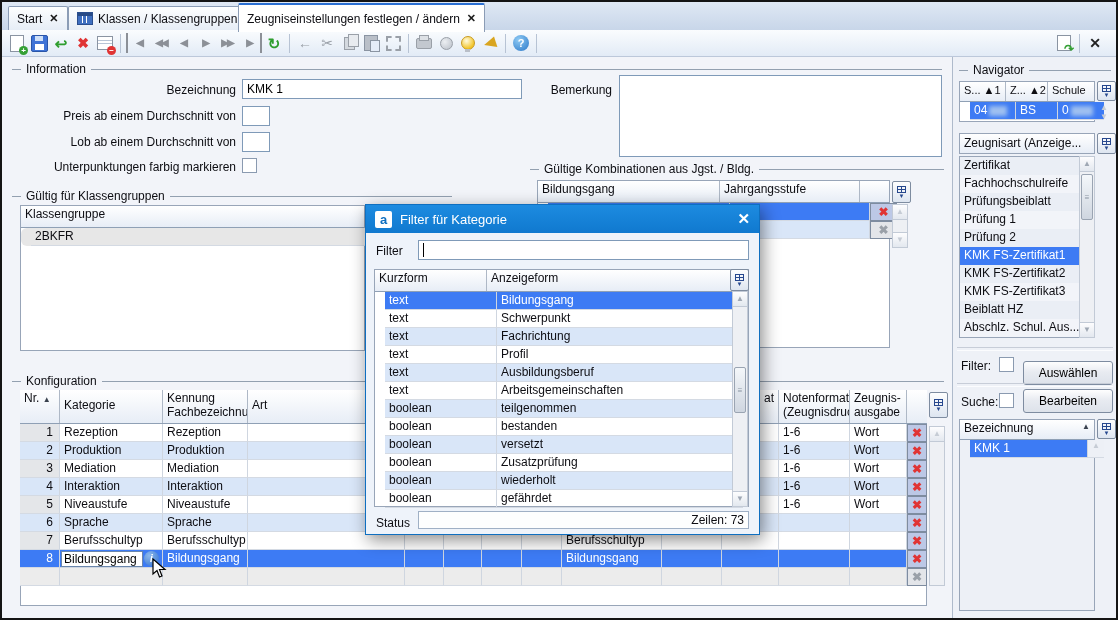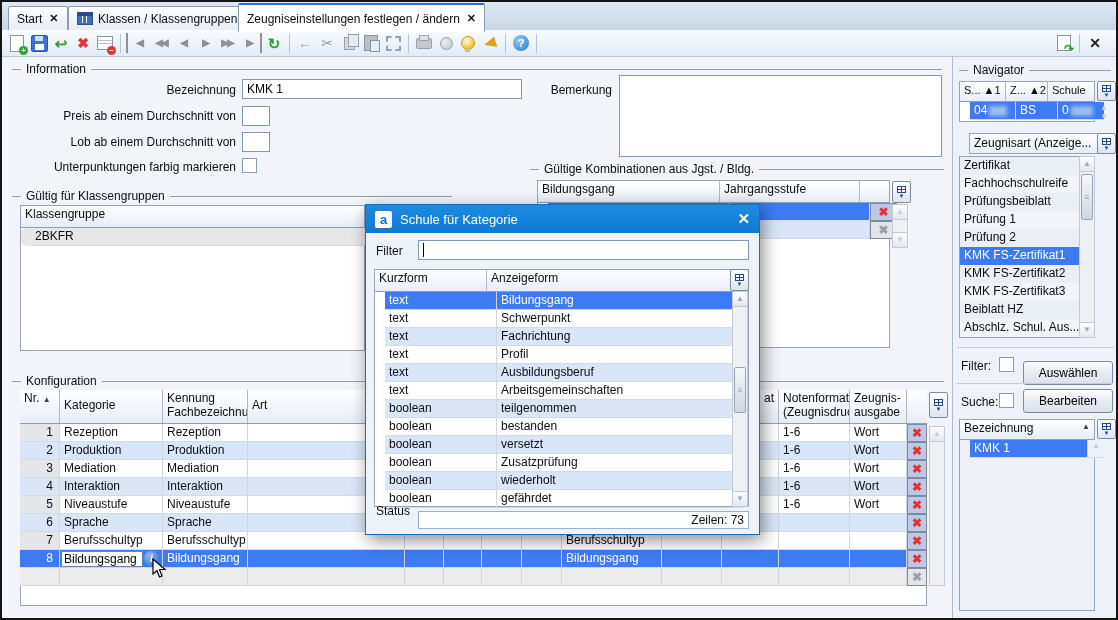--- a/index.html
+++ b/index.html
@@ -468,21 +468,21 @@
         <div class="td" style="width:46px;border-right:none;"><span>0</span><span class="redact" style="width:22px;"></span></div>
       </div>
     </div>
     <div class="gbtn" style="left:144px;top:24px;height:20px;">
         <span class="gg"></span>
         <span class="gar">▼</span>
       </div>
     <div class="sarr dis" style="position:absolute;left:147px;top:47px;">▲</div>
     <div class="sarr dis" style="position:absolute;left:147px;top:56px;">▼</div>
 
-    <div class="tbox" style="left:6px;top:76px;width:136px;height:21px;background:linear-gradient(#ffffff,#e7edf6);padding:2px 4px;box-sizing:border-box;white-space:nowrap;overflow:hidden;margin-left:10px;">Zeugnisart (Anzeige...</div>
+    <div class="tbox" style="left:6px;top:76px;width:136px;height:21px;background:linear-gradient(#ffffff,#e7edf6);padding:2px 4px;box-sizing:border-box;white-space:nowrap;overflow:hidden;">Zeugnisart (Anzeige...</div>
     <div class="gbtn" style="left:144px;top:76px;height:21px;">
         <span class="gg"></span>
         <span class="gar">▼</span>
       </div>
 
     <div class="tbox" style="left:6px;top:99px;width:136px;height:182px;">
       <div class="nitem">Zertifikat</div>
       <div class="nitem">Fachhochschulreife</div>
       <div class="nitem">Prüfungsbeiblatt</div>
       <div class="nitem">Prüfung 1</div>
@@ -526,21 +526,21 @@
     </div>
     <div class="gbtn" style="left:144px;top:362px;height:20px;">
         <span class="gg"></span>
         <span class="gar">▼</span>
       </div>
   </div>
 
   <div class="dlg">
     <div class="dlgtitle">
       <span class="dlglogo">a</span>
-      <span class="dlgname">Schule für Kategorie</span>
+      <span class="dlgname">Filter für Kategorie</span>
       <span class="dlgx">✕</span>
     </div>
     <div style="position:absolute;left:10px;top:39px;">Filter</div>
     <div class="inp" style="left:52px;top:35px;width:331px;height:20px;">
         <span class="caret"></span>
       </div>
 
     <div class="tbox" style="left:8px;top:64px;width:375px;height:238px;">
       <div class="thead" style="height:22px;">
         <div class="th" style="width:112px;">Kurzform</div>
@@ -601,21 +601,21 @@
       </div>
     <div class="vscroll" style="left:366px;top:86px;height:216px;">
       <div class="vbtn">
           <span class="sarr">▲</span>
         </div>
       <div class="thumb" style="margin-top:60px;">≡</div>
       <div class="vbtn bottom">
           <span class="sarr">▼</span>
         </div>
     </div>
-    <div style="position:absolute;left:10px;top:299px;">Status</div>
+    <div style="position:absolute;left:10px;top:311px;">Status</div>
     <div class="inp" style="left:52px;top:306px;width:331px;height:18px;text-align:right;background:#fdfefe;border-color:#9fb0c5;">Zeilen: 73</div>
   </div>
 
   <svg class="cursor" style="left:150px;top:556px;" width="15" height="21" viewBox="0 0 15 21">
     <polygon points="1,1 1,16 5,12.5 7.5,19 10,18 7.5,11.5 13,11.5" fill="#ffffff" stroke="#000000" stroke-width="1.2"></polygon>
   </svg>
 
 </div>
 
 </body></html>

